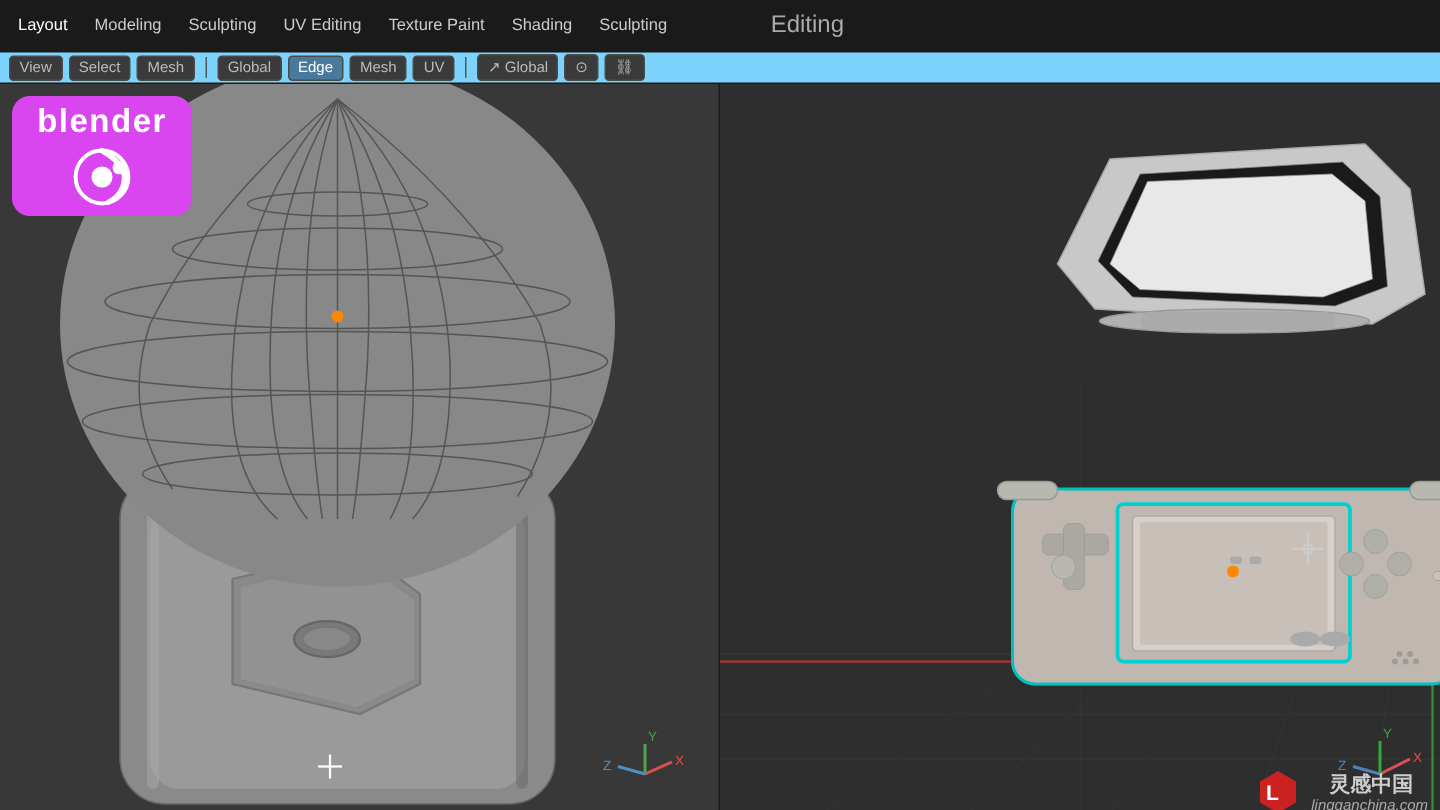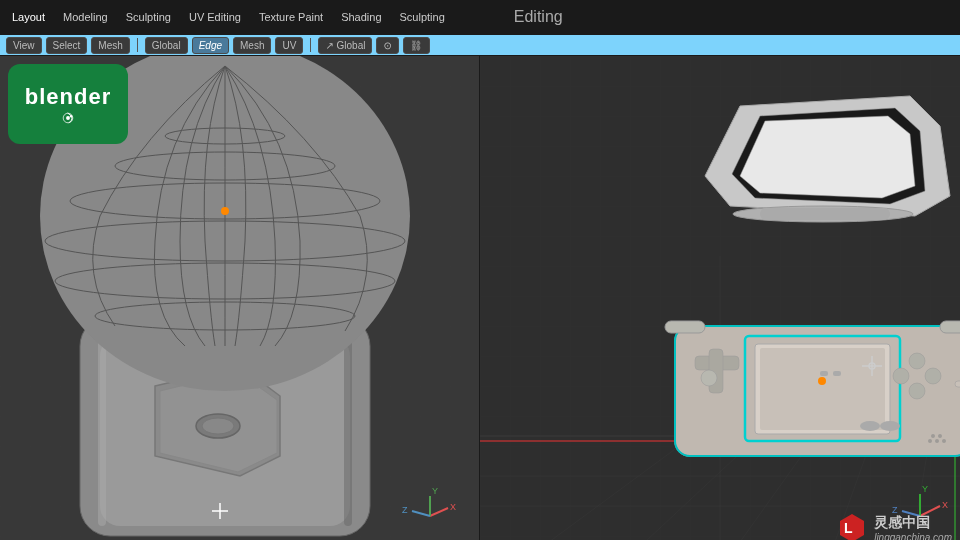--- a/index.html
+++ b/index.html
@@ -54,21 +54,21 @@
       border-radius: 3px;
       background: #3a3a3a;
       border: 1px solid #4a4a4a;
     }
     .toolbar-separator {
       width: 1px;
       height: 14px;
       background: #555;
       margin: 0 3px;
     }
-    .toolbar-item.active { background: #4a7a9b; color: #fff; font-style: italic; }
+    .toolbar-item.active { background: #4a7a9b; color: #fff; }
 
     
     #main {
       width: 100%;
       height: calc(540px - 40px);
       display: flex;
       position: relative;
     }
 
     
@@ -101,27 +101,27 @@
       position: absolute;
       top: 8px;
       left: 8px;
       width: 120px;
       height: 80px;
       z-index: 20;
     }
     #logo-bg {
       width: 120px;
       height: 80px;
-      background: #15803d;
+      background: #d946ef;
       border-radius: 12px;
       display: flex;
       flex-direction: column;
       align-items: center;
       justify-content: center;
-      padding: 20px;
+      padding: 4px;
     }
     #logo-text {
       color: white;
       font-size: 22px;
       font-weight: bold;
       letter-spacing: 1px;
       font-family: Arial, sans-serif;
     }
     #logo-icon {
       width: 48px;
@@ -139,20 +139,21 @@
       align-items: center;
       gap: 6px;
     }
     #watermark-text {
       text-align: left;
     }
     #watermark-cn {
       color: #cccccc;
       font-size: 14px;
       font-weight: bold;
+      margin-left: 12px;
     }
     #watermark-url {
       color: #aaaaaa;
       font-size: 10px;
       font-style: italic;
     }
   </style>
 </head>
 <body>
 

